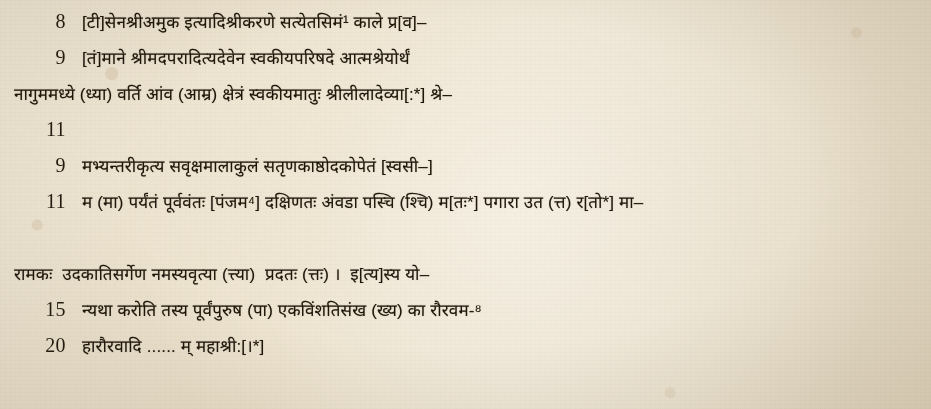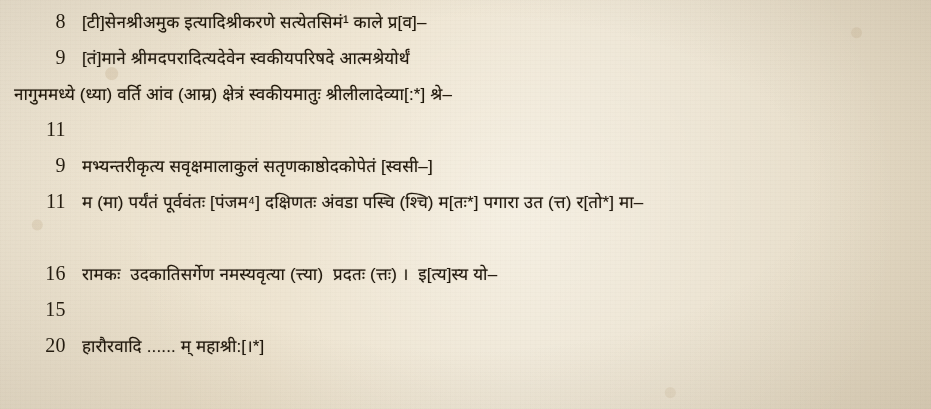--- a/index.html
+++ b/index.html
@@ -109,26 +109,26 @@
     <div class="line">
       <span class="lineno">11</span>
       <span class="text">म (मा) पर्यंतं पूर्ववंतः [पंजम⁴] दक्षिणतः अंवडा पस्चि (श्चि) म[तः*] पगारा उत (त्त) र[तो*] मा–</span>
     </div>
 
     <div class="line">
     </div>
 
 
     <div class="line">
-      <span class="lineno">16</span>
       <span class="text">रामकः  उदकातिसर्गेण नमस्यवृत्या (त्त्या)  प्रदतः (त्तः) ।  इ[त्य]स्य यो–</span>
     </div>
 
     <div class="line">
       <span class="lineno">15</span>
+      <span class="text">न्यथा करोति तस्य पूर्वंपुरुष (पा) एकविंशतिसंख (ख्य) का रौरवम-⁸</span>
     </div>
 
     <div class="line">
       <span class="lineno">20</span>
       <span class="text">हारौरवादि ...... म् महाश्री:[।*]</span>
     </div>
 
   </div>
 </div>
 

